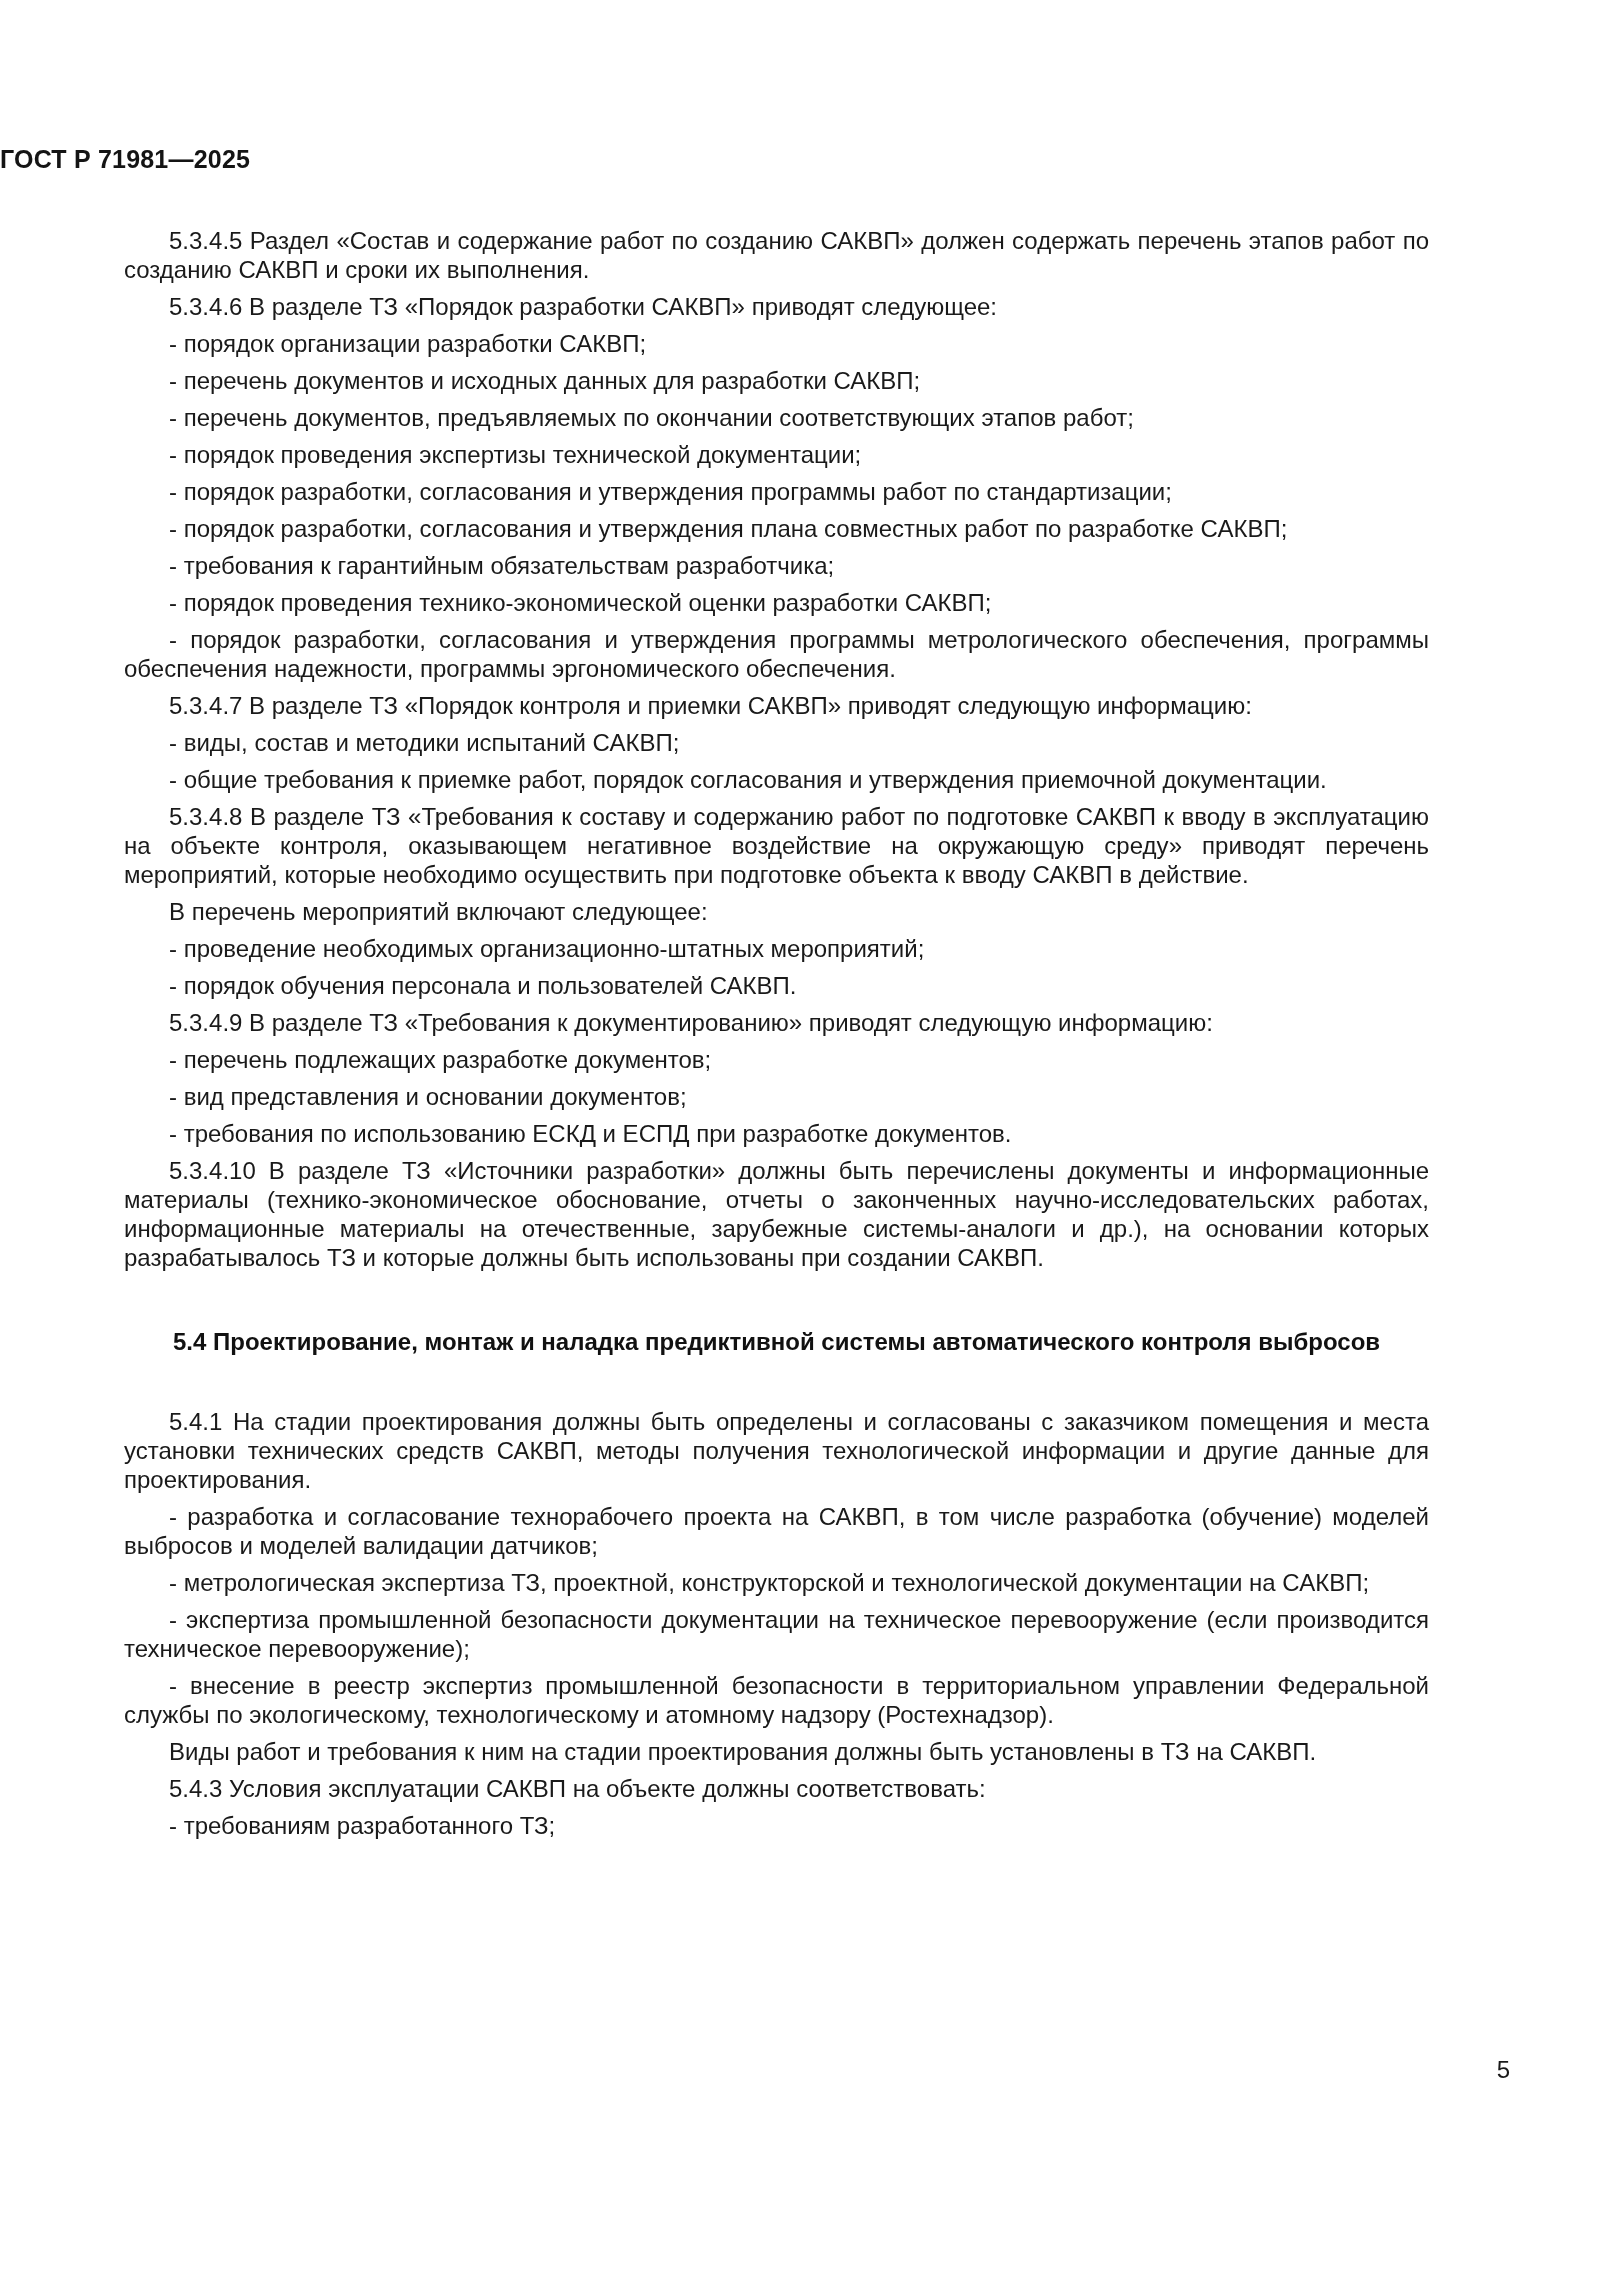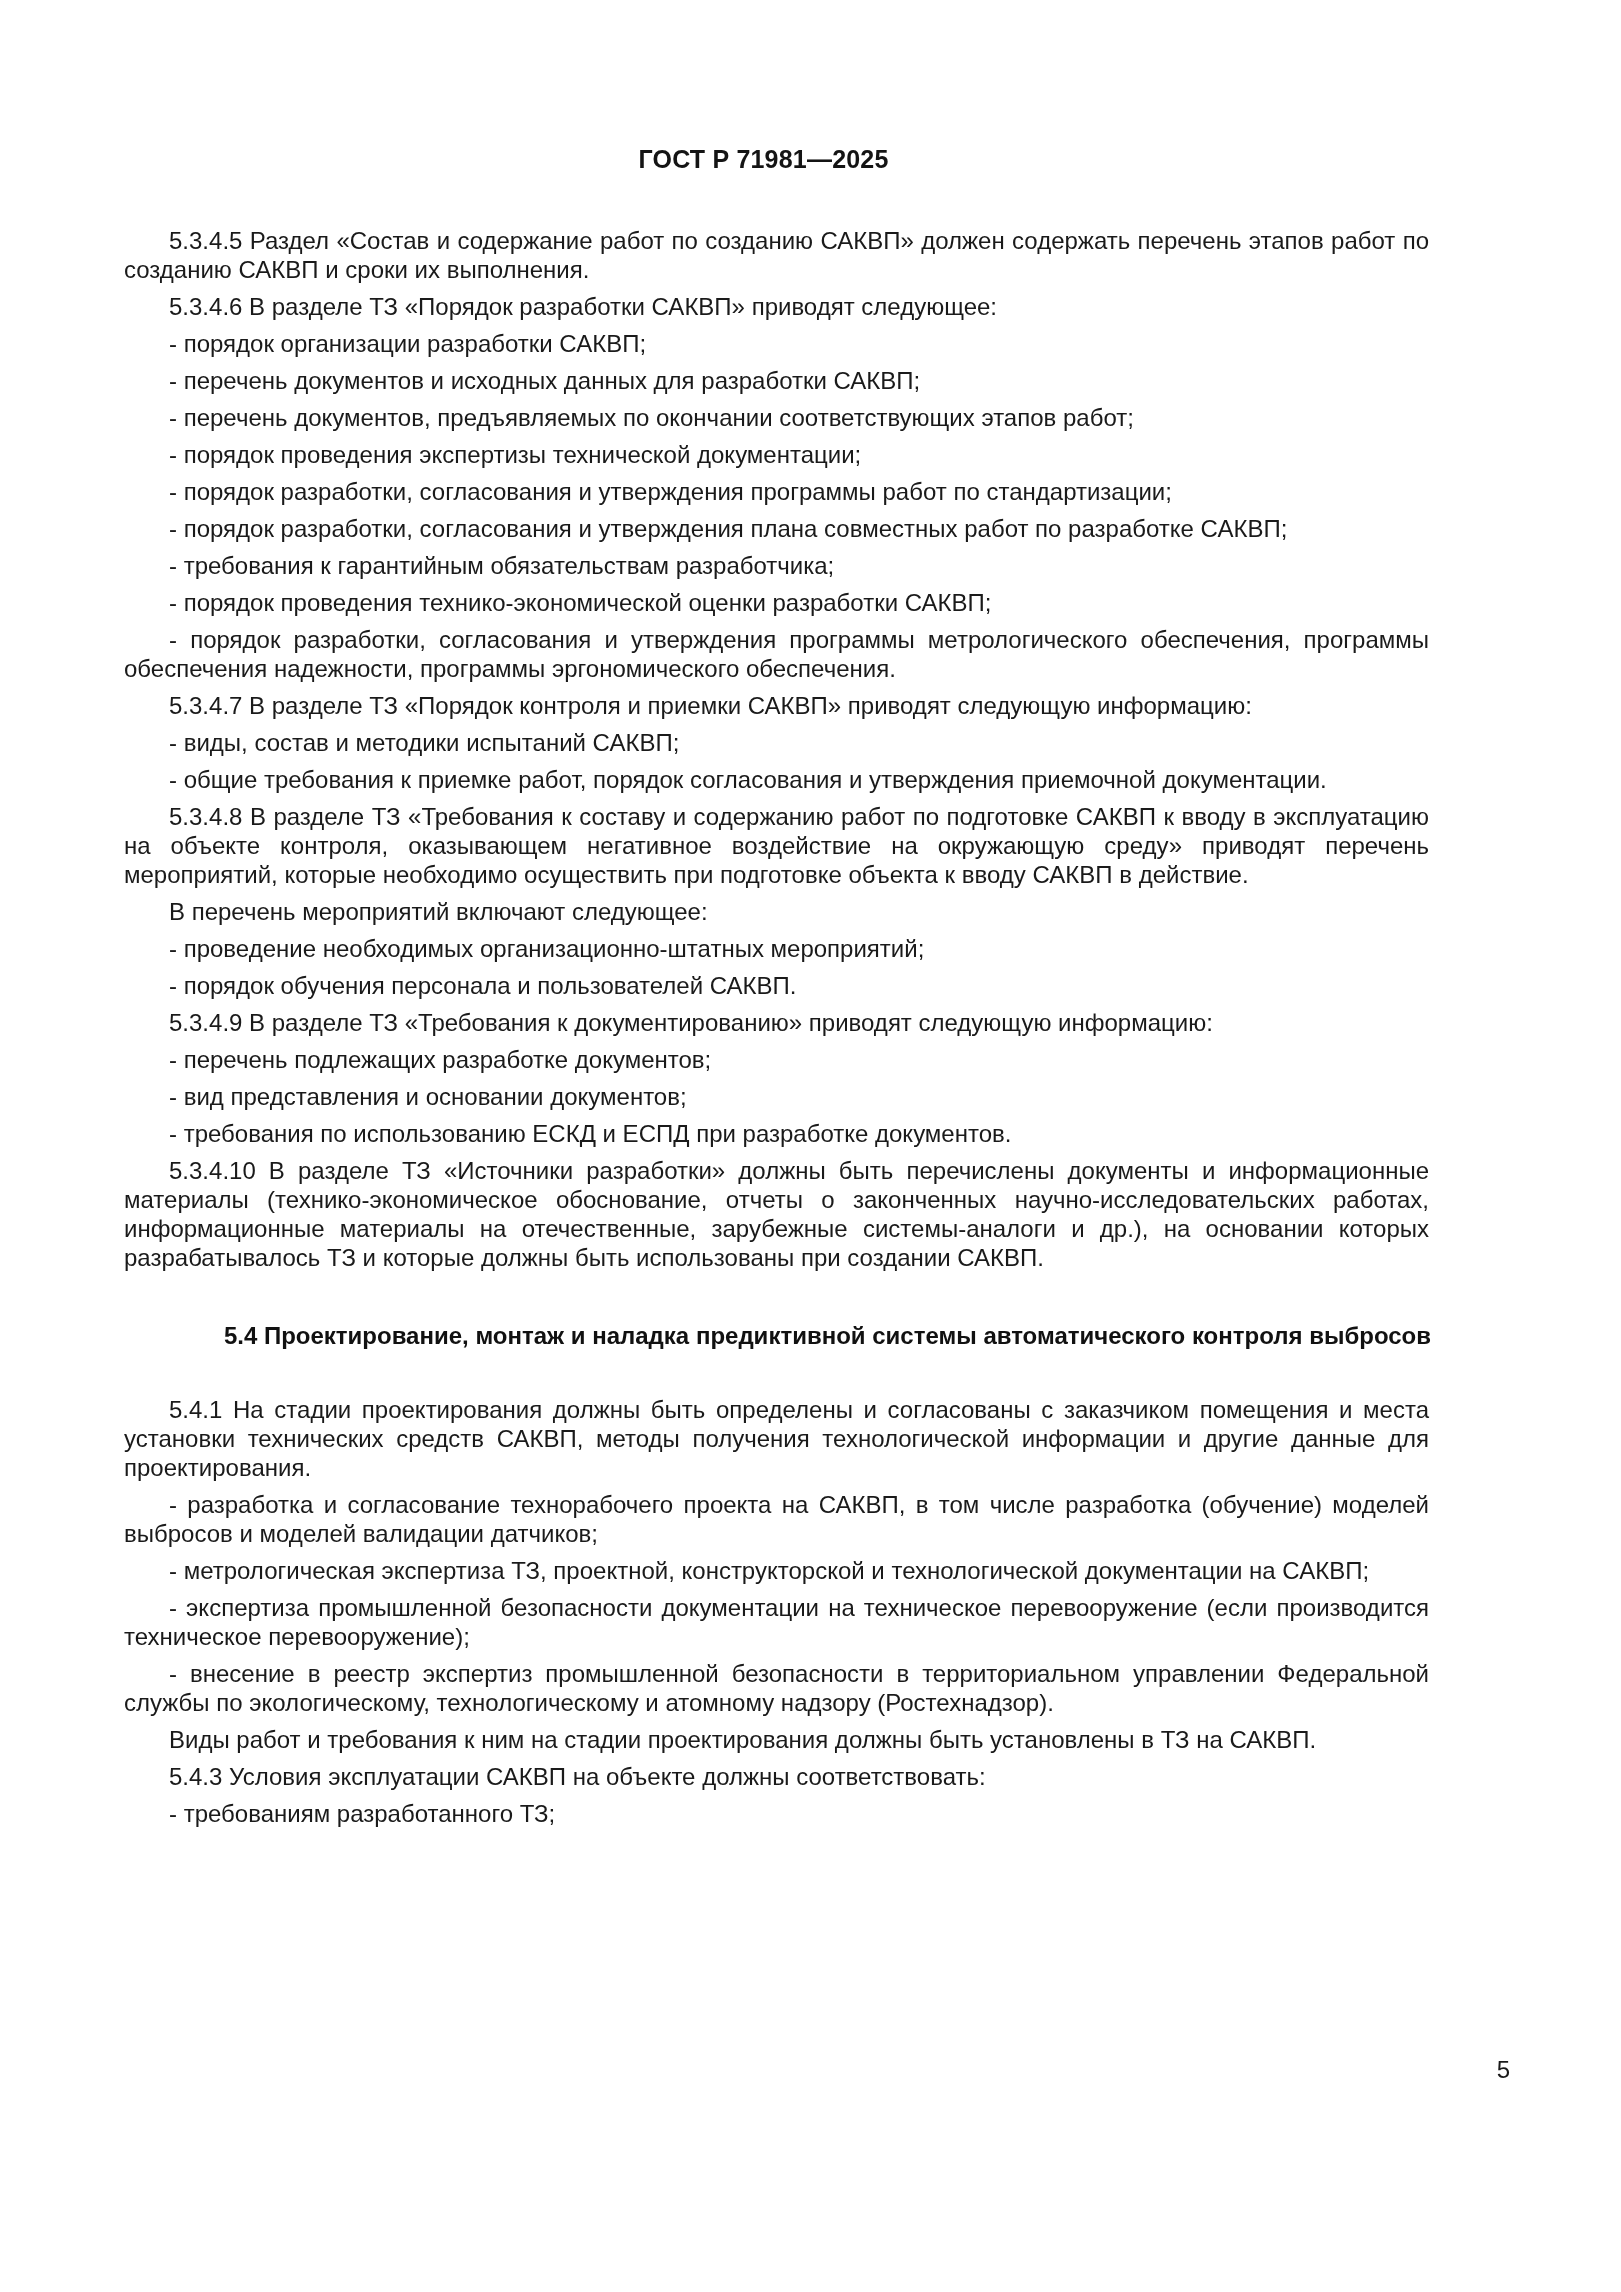--- a/index.html
+++ b/index.html
@@ -18,21 +18,21 @@
     overflow: hidden;
     box-sizing: border-box;
   }
 
   
   .page-header {
     position: absolute;
     top: 145px;
     left: 0;
     right: 94px;
-    text-align: center;
+    text-align: left;
     font-size: 25px;
     font-weight: bold;
     letter-spacing: 0.2px;
     color: #141414;
   }
 
   
   .content {
     position: absolute;
     top: 218px;
@@ -46,26 +46,26 @@
     line-height: 29px;
     text-align: justify;
     text-justify: inter-word;
     hyphens: manual;
     color: #1a1a1a;
   }
   
   p.para.indent { text-indent: 45px; }
 
   h3.heading {
-    margin: 6px;
+    margin: 12px;
     font-size: 24px;
     line-height: 29px;
     font-weight: bold;
     text-indent: 45px;
-    text-align: right;
+    text-align: left;
     color: #111111;
   }
 
   .gap-before-heading { height: 35px; }
   .gap-after-heading  { height: 31px; }
 
   
   .page-number {
     position: absolute;
     left: 0;

